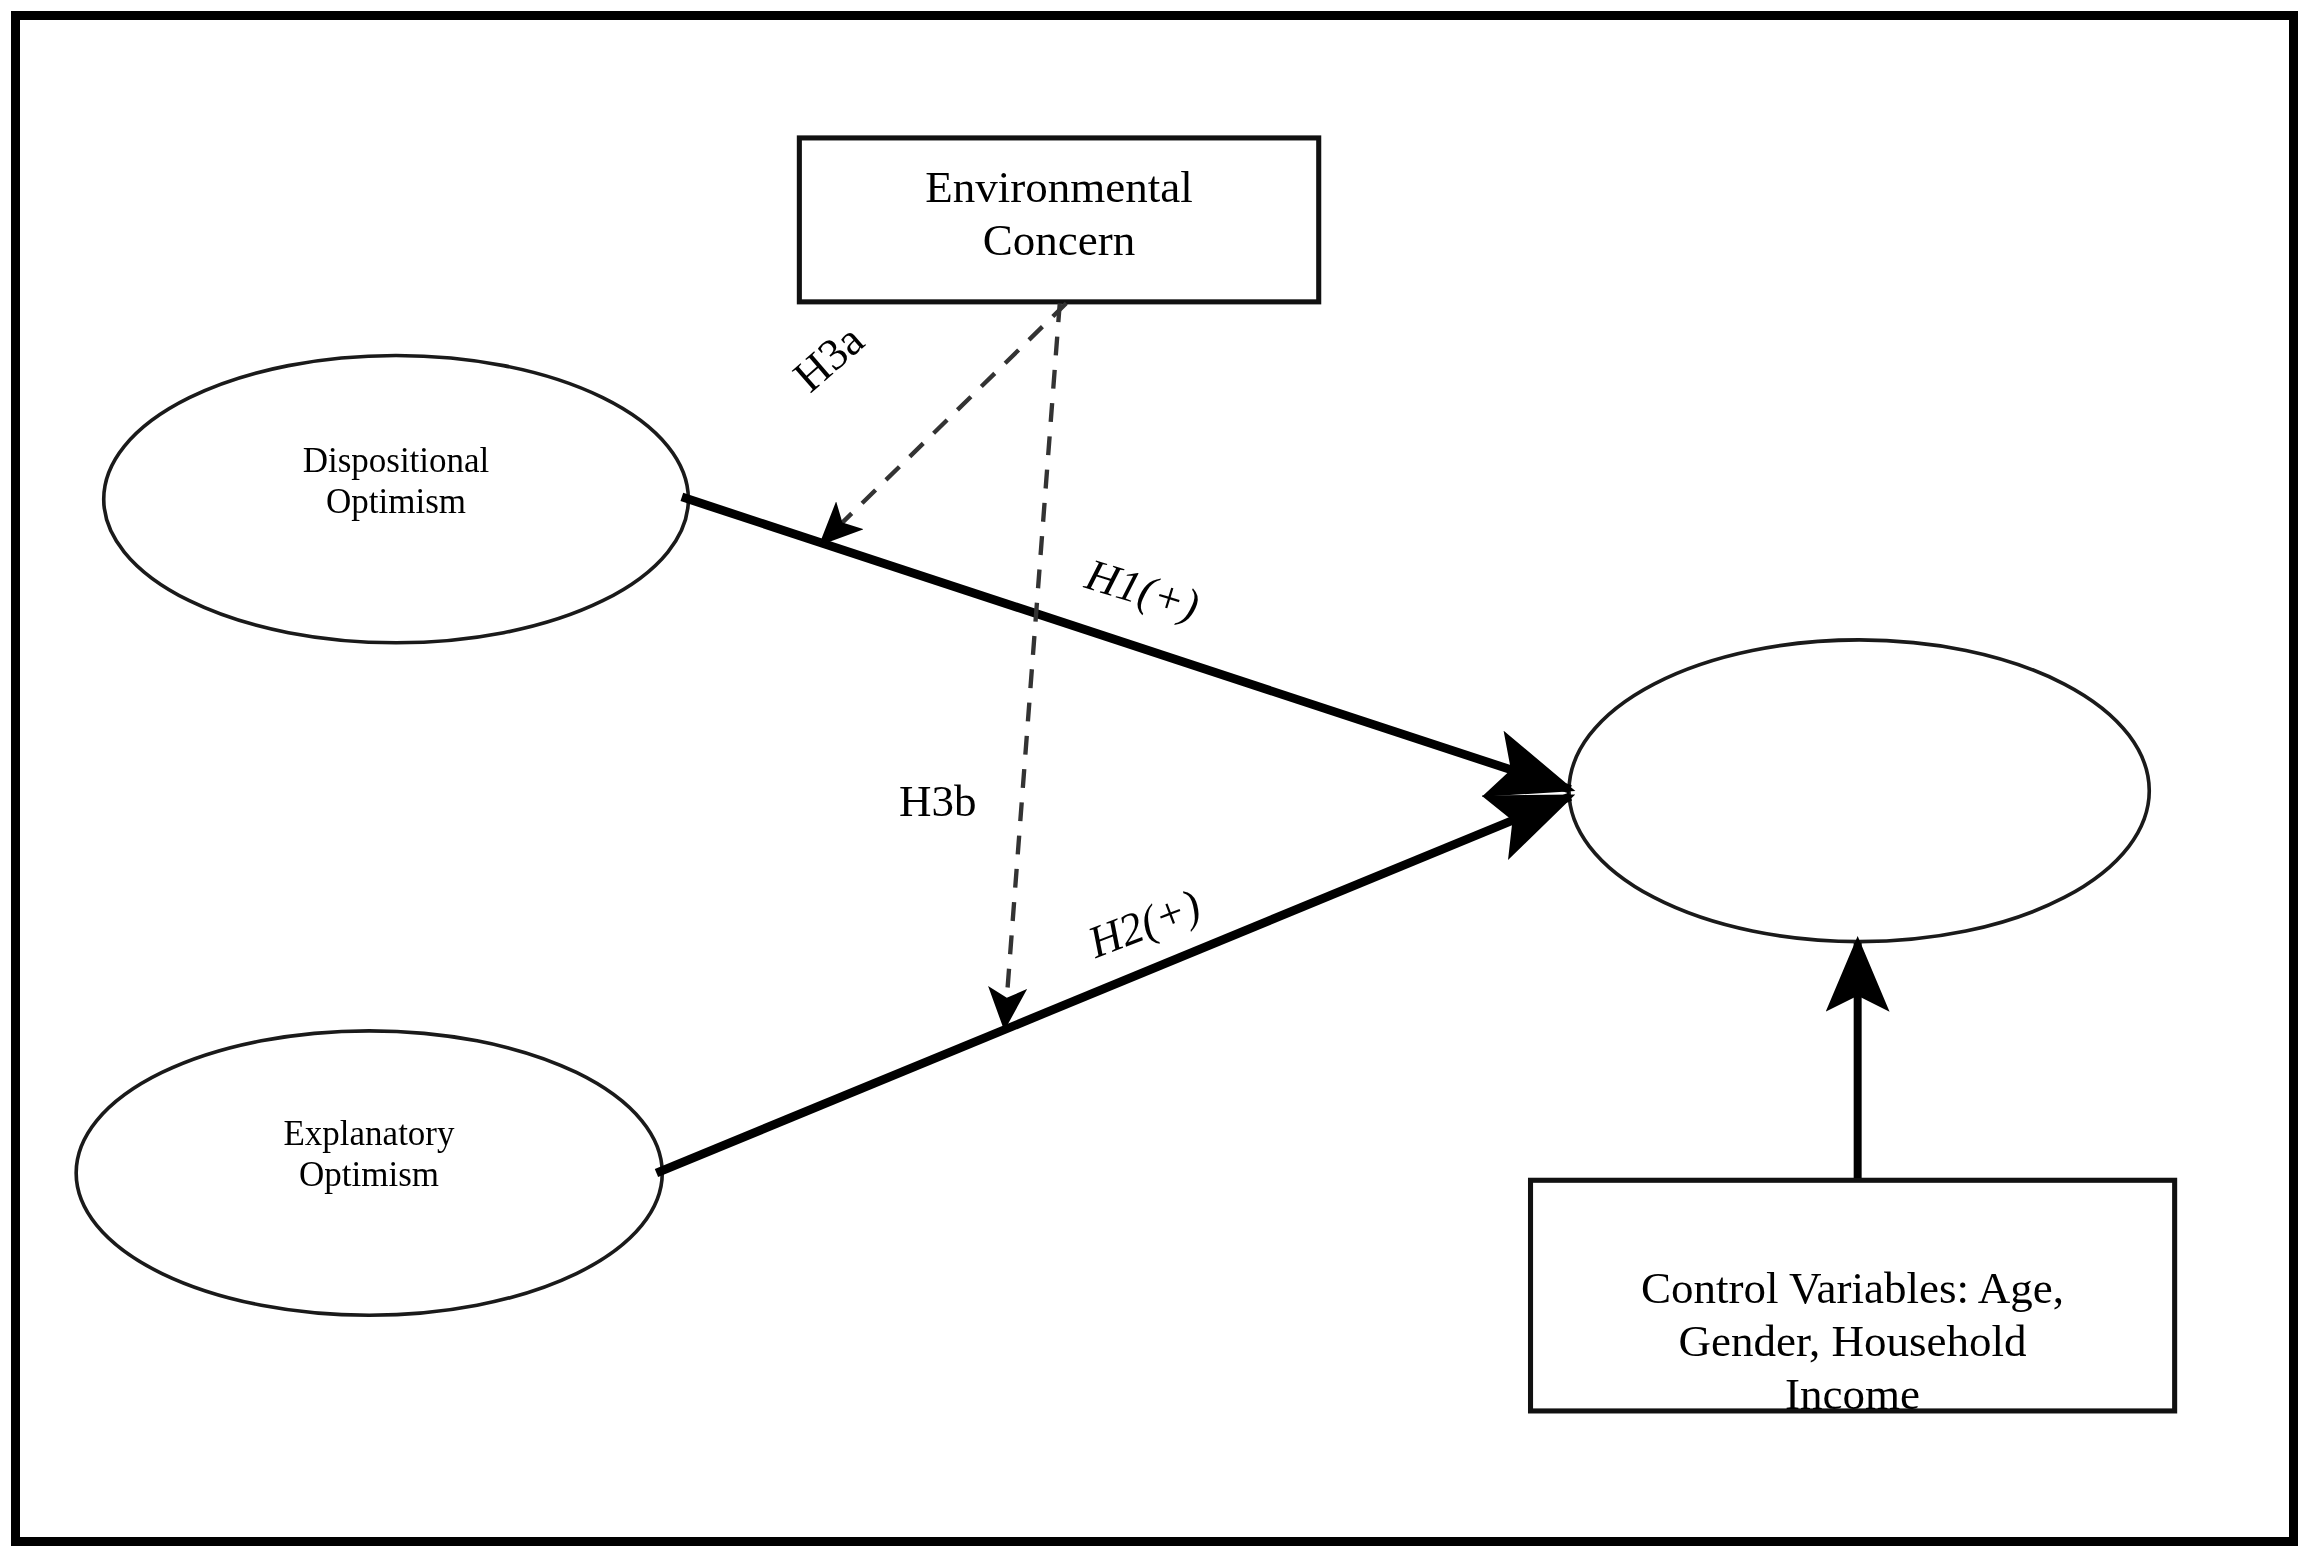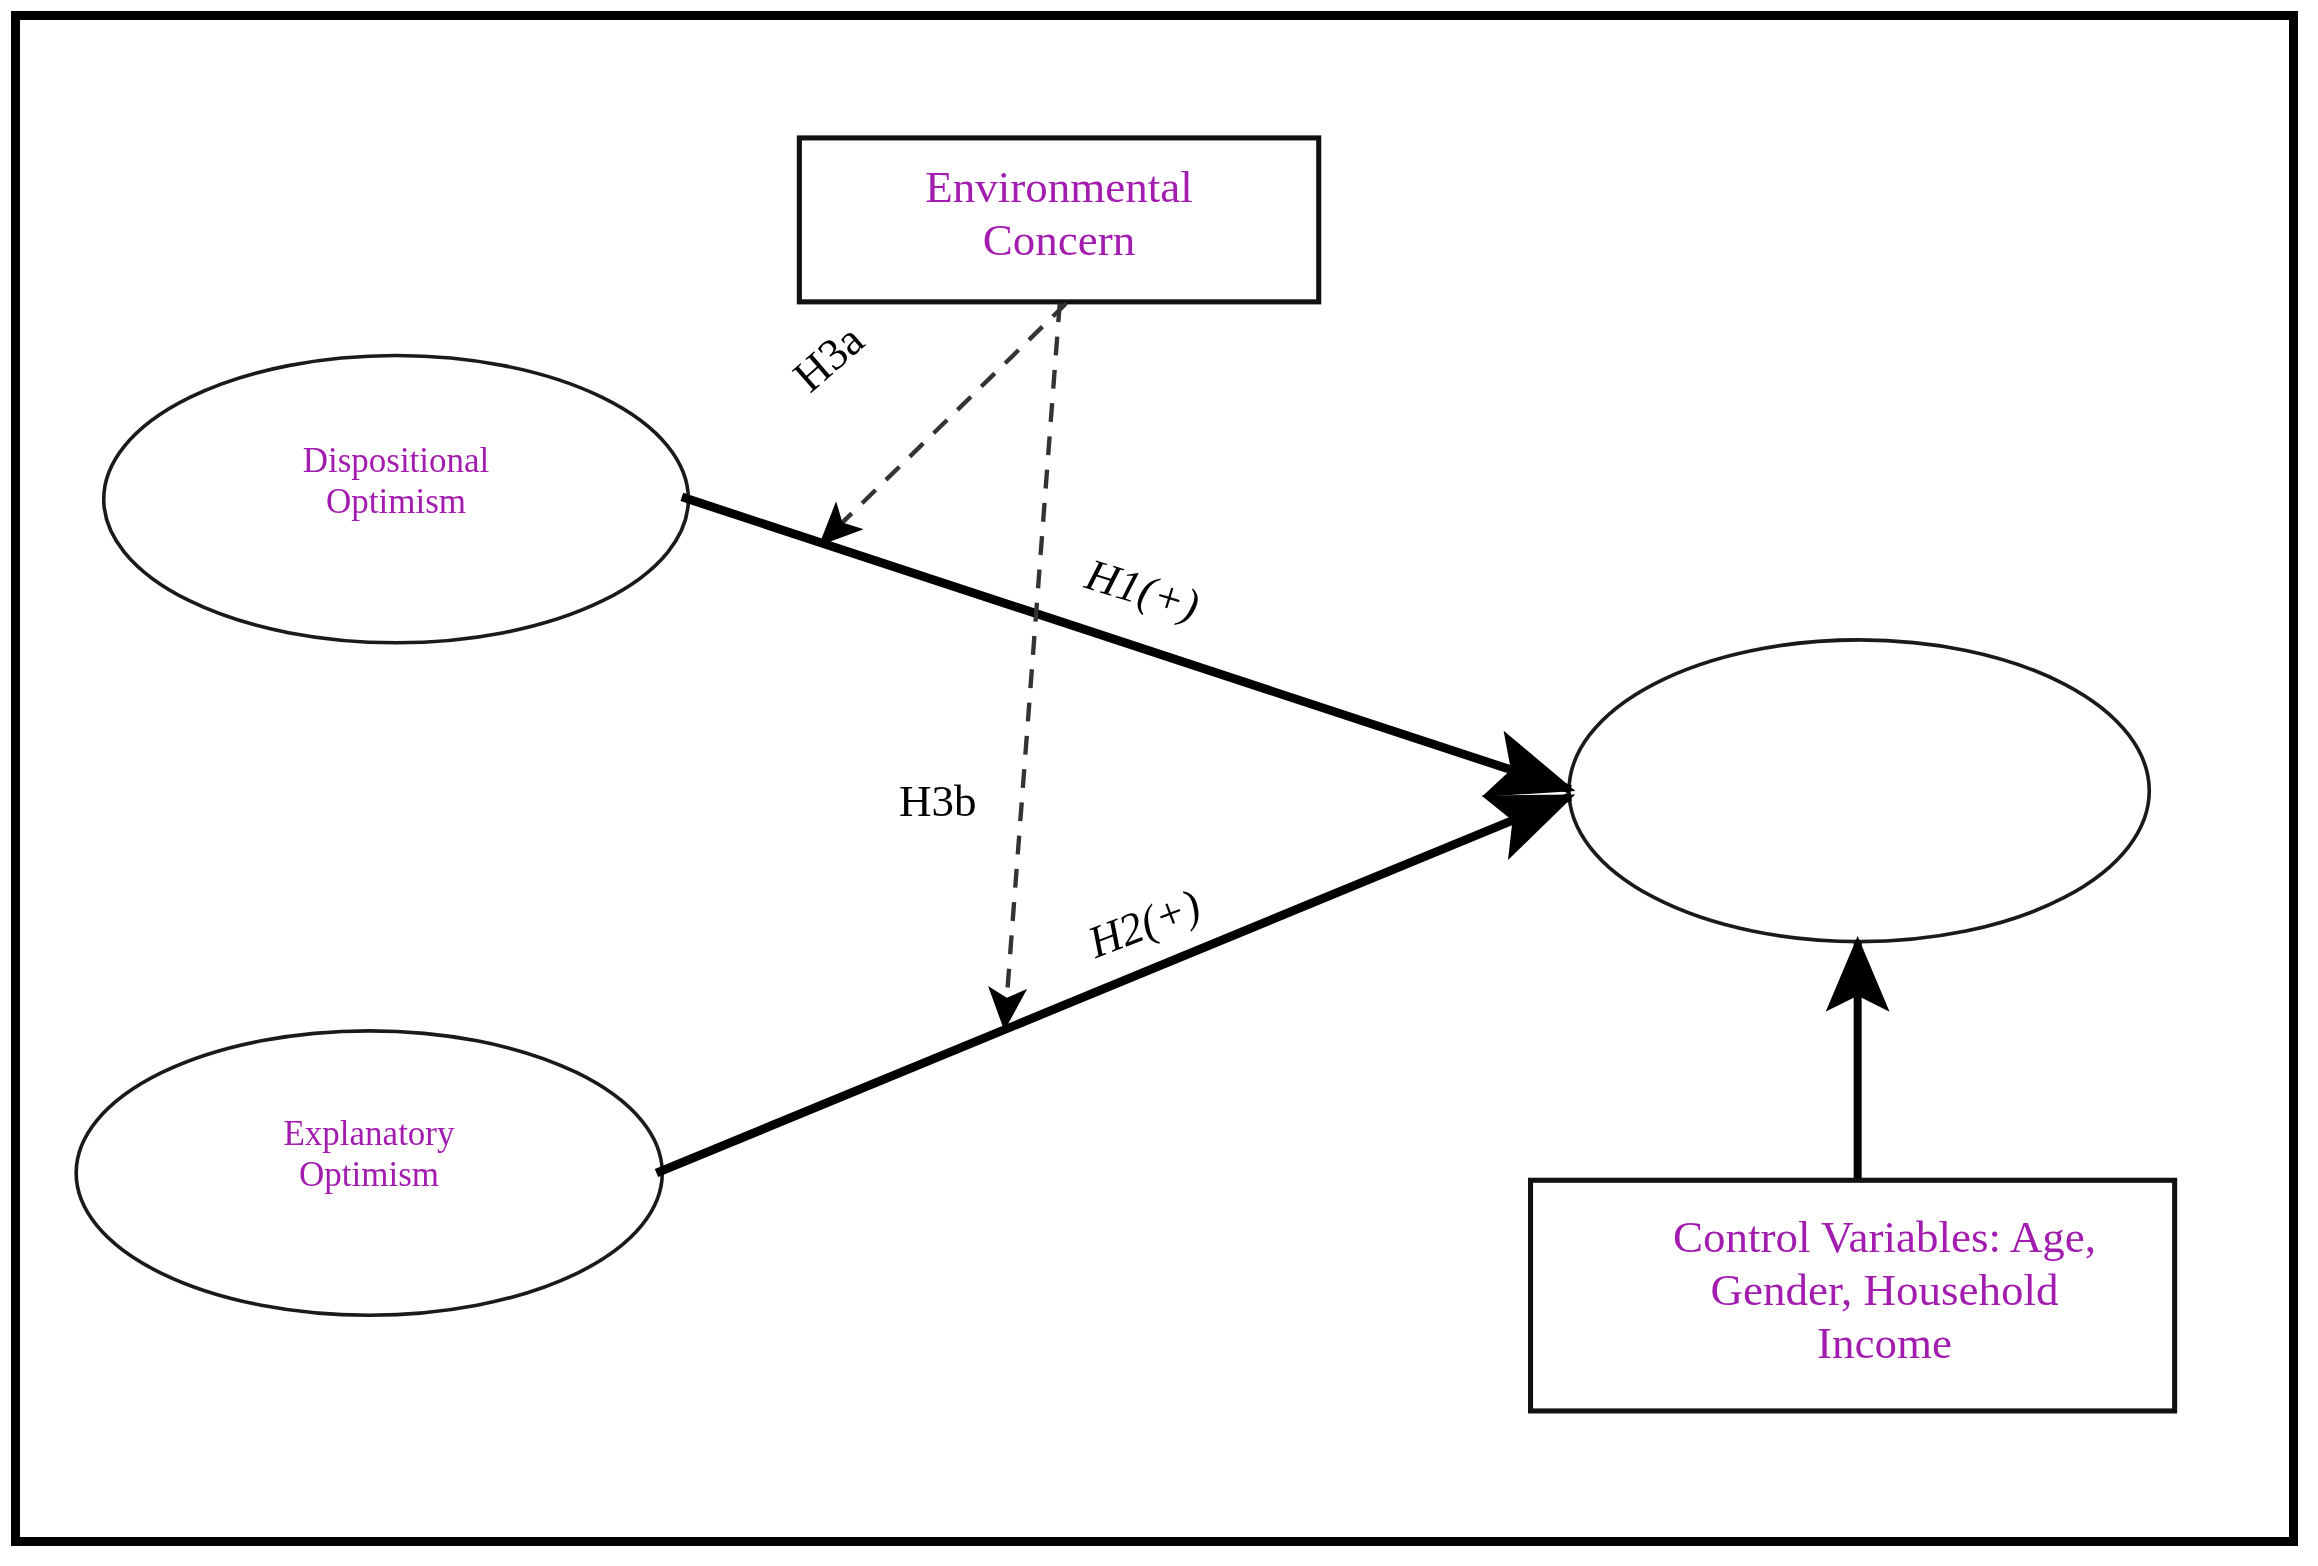--- a/index.html
+++ b/index.html
@@ -31,21 +31,21 @@
   svg.diagram {
     position: absolute;
     left: 0;
     top: 0;
     width: 2319px;
     height: 1567px;
   }
   .node-label {
     position: absolute;
     text-align: center;
-    color: #a21caf;
+    color: #000000;
     font-family: "Liberation Serif", "DejaVu Serif", serif;
     line-height: 1.18;
     white-space: pre-line;
     pointer-events: none;
   }
   .node-ellipse-label { font-size: 35px; }
   .node-box-label { font-size: 45px; }
   .edge-label {
     position: absolute;
     color: #000000;
@@ -99,21 +99,21 @@
   <div class="node-label node-ellipse-label" style="left:142px; top:440px; width:508px;">Dispositional
 Optimism</div>
 
   <div class="node-label node-ellipse-label" style="left:115px; top:1113px; width:508px;">Explanatory
 Optimism</div>
 
 
   <div class="node-label node-box-label" style="left:805px; top:161px; width:508px;">Environmental
 Concern</div>
 
-  <div class="node-label node-box-label" style="left:1535px; top:1211px; width:635px;padding-left:32px;">Control Variables: Age,
+  <div class="node-label node-box-label" style="left:1535px; top:1262px; width:635px;">Control Variables: Age,
 Gender, Household
 Income</div>
 
   <div class="edge-label" style="left:783px; top:363px; transform: rotate(-41deg); transform-origin: left top;">H3a</div>
 
   <div class="edge-label italic" style="left:1095px; top:548px; transform: rotate(17deg); transform-origin: left top;">H1(+)</div>
 
   <div class="edge-label" style="left:899px; top:775px;text-align:right;">H3b</div>
 
   <div class="edge-label italic" style="left:1081px; top:920px; transform: rotate(-21deg); transform-origin: left top;">H2(+)</div>

